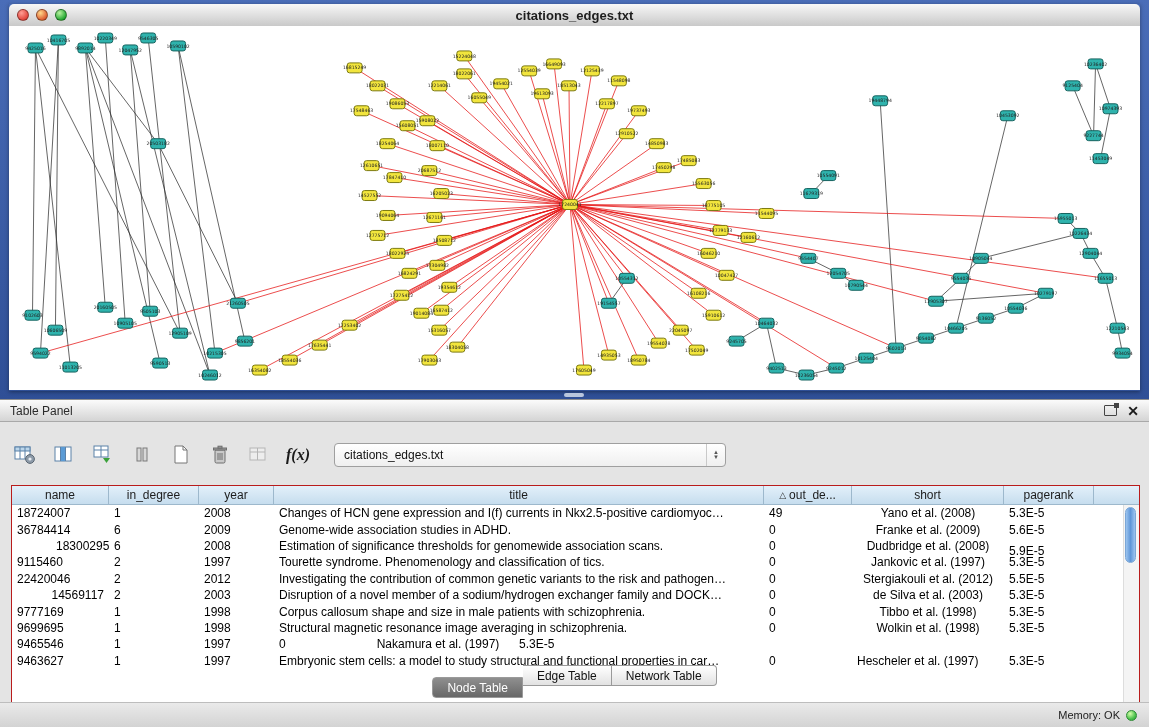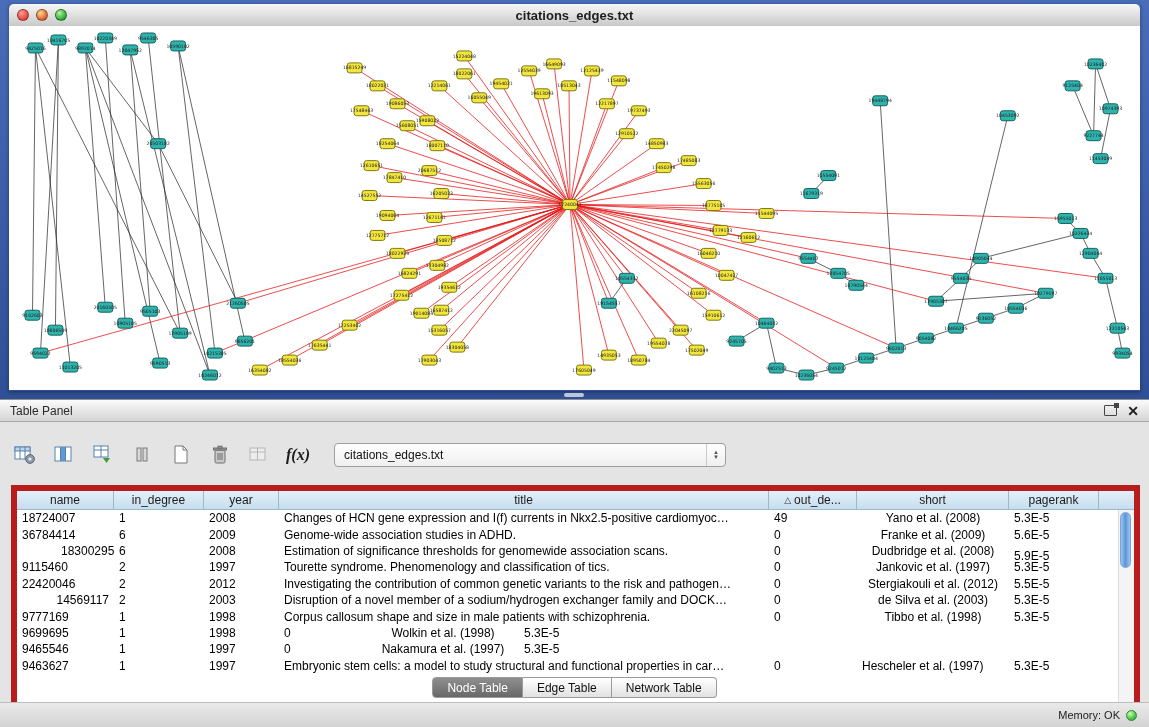--- a/index.html
+++ b/index.html
@@ -34,36 +34,36 @@
   .float-ic::after{content:"";position:absolute;right:-3px;top:-3px;width:5px;height:5px;background:#444;}
   .close-x{font-size:14px;font-weight:bold;color:#1b1b1b;line-height:1;cursor:default;}
 
   .toolbar{position:absolute;left:12px;top:36px;height:38px;display:flex;gap:13px;align-items:center;}
   .tbtn{width:26px;height:26px;display:flex;align-items:center;justify-content:center;background:transparent;border:none;padding:0;}
   .fx{font-family:"Liberation Serif",serif;font-style:italic;font-weight:bold;font-size:16px;color:#1a1a1a;}
   .combo{margin-left:10px;width:392px;height:24px;box-sizing:border-box;border:1px solid #9f9f9f;border-radius:4px;background:linear-gradient(#ffffff,#efefef);display:flex;align-items:center;padding-left:9px;font-size:12px;color:#111;}
   .combo .cv{flex:1;}
   .combo .arrows{width:18px;height:100%;border-left:1px solid #c9c9c9;display:flex;flex-direction:column;align-items:center;justify-content:center;color:#555;font-size:6px;line-height:5px;}
 
-  .table-wrap{position:absolute;left:11px;right:9px;top:85px;height:224px;background:#fff;border:6px solid #b91c1c;box-sizing:border-box;overflow:hidden;}
+  .table-wrap{position:absolute;left:11px;right:9px;top:85px;height:224px;background:#fff;border:1px solid #b91c1c;box-sizing:border-box;overflow:hidden;}
   .thead{display:flex;height:19px;}
   .th{display:flex;align-items:center;justify-content:center;gap:3px;height:19px;box-sizing:border-box;border-right:1px solid #9db8cc;border-bottom:1px solid #9db8cc;background:linear-gradient(#e3f0fa,#c6ddee);font-size:12px;color:#1c1c1c;flex:0 0 auto;overflow:hidden;white-space:nowrap;}
   .th.fill{flex:1;border-right:none;}
   .sort{font-size:9px;color:#333;}
   .tbody{position:relative;}
   .tr{display:flex;height:16.4px;align-items:center;}
   .td{box-sizing:border-box;padding:0 5px;font-size:12px;white-space:nowrap;overflow:hidden;flex:0 0 auto;color:#000;}
   .vscroll{position:absolute;top:19px;right:0;bottom:0;width:15px;background:#f4f4f4;border-left:1px solid #ddd;}
   .vthumb{position:absolute;top:2px;left:1px;width:11px;height:56px;border-radius:6px;background:linear-gradient(90deg,#9cc4ef,#5e96d8 50%,#9cc4ef);border:1px solid #7aa6d6;box-sizing:border-box;}
 
   .tabs-strip{position:absolute;left:0;right:0;bottom:29px;display:flex;justify-content:center;}
   .tab{height:21px;padding:0 14px;font-size:12px;border:1px solid #9a9a9a;border-left:none;background:linear-gradient(#ffffff,#e2e2e2);color:#111;font-family:"Liberation Sans",sans-serif;}
   .tab:first-child{border-left:1px solid #9a9a9a;border-radius:4px 0 0 4px;}
   .tab:last-child{border-radius:0 4px 4px 0;}
-  .tab.sel{background:linear-gradient(#8f8f8f,#686868);color:#fff;}
+  .tab.sel{background:linear-gradient(#8f8f8f,#686868);color:#fff;margin-top:12px;}
 
   .status-bar{position:absolute;left:0;right:0;bottom:0;height:25px;display:flex;align-items:center;justify-content:flex-end;padding-right:12px;gap:6px;font-size:11px;color:#222;background:linear-gradient(#eaeaea,#d3d3d3);border-top:1px solid #bdbdbd;box-sizing:border-box;}
   .led{width:11px;height:11px;border-radius:50%;background:radial-gradient(circle at 35% 30%,#d6ffab,#4cc24e 60%,#2f9e36);border:1px solid #2c8a33;box-sizing:border-box;}
 </style>
 </head>
 <body>
 
 <div class="root">
 
   <div class="desktop">
@@ -859,20 +859,21 @@
             <div class="td" style="width: 75px;">1998</div>
             <div class="td" style="width: 490px;">Corpus callosum shape and size in male patients with schizophrenia.</div>
             <div class="td" style="width: 88px;">0</div>
             <div class="td" style="width: 152px; text-align: center;">Tibbo et al. (1998)</div>
             <div class="td" style="width: 90px;">5.3E-5</div>
           </div>
           <div class="tr">
             <div class="td" style="width: 97px;">9699695</div>
             <div class="td" style="width: 90px;">1</div>
             <div class="td" style="width: 75px;">1998</div>
+            <div class="td" style="width: 490px;">Structural magnetic resonance image averaging in schizophrenia.</div>
             <div class="td" style="width: 88px;">0</div>
             <div class="td" style="width: 152px; text-align: center;">Wolkin et al. (1998)</div>
             <div class="td" style="width: 90px;">5.3E-5</div>
           </div>
           <div class="tr">
             <div class="td" style="width: 97px;">9465546</div>
             <div class="td" style="width: 90px;">1</div>
             <div class="td" style="width: 75px;">1997</div>
             <div class="td" style="width: 88px;">0</div>
             <div class="td" style="width: 152px; text-align: center;">Nakamura et al. (1997)</div>

